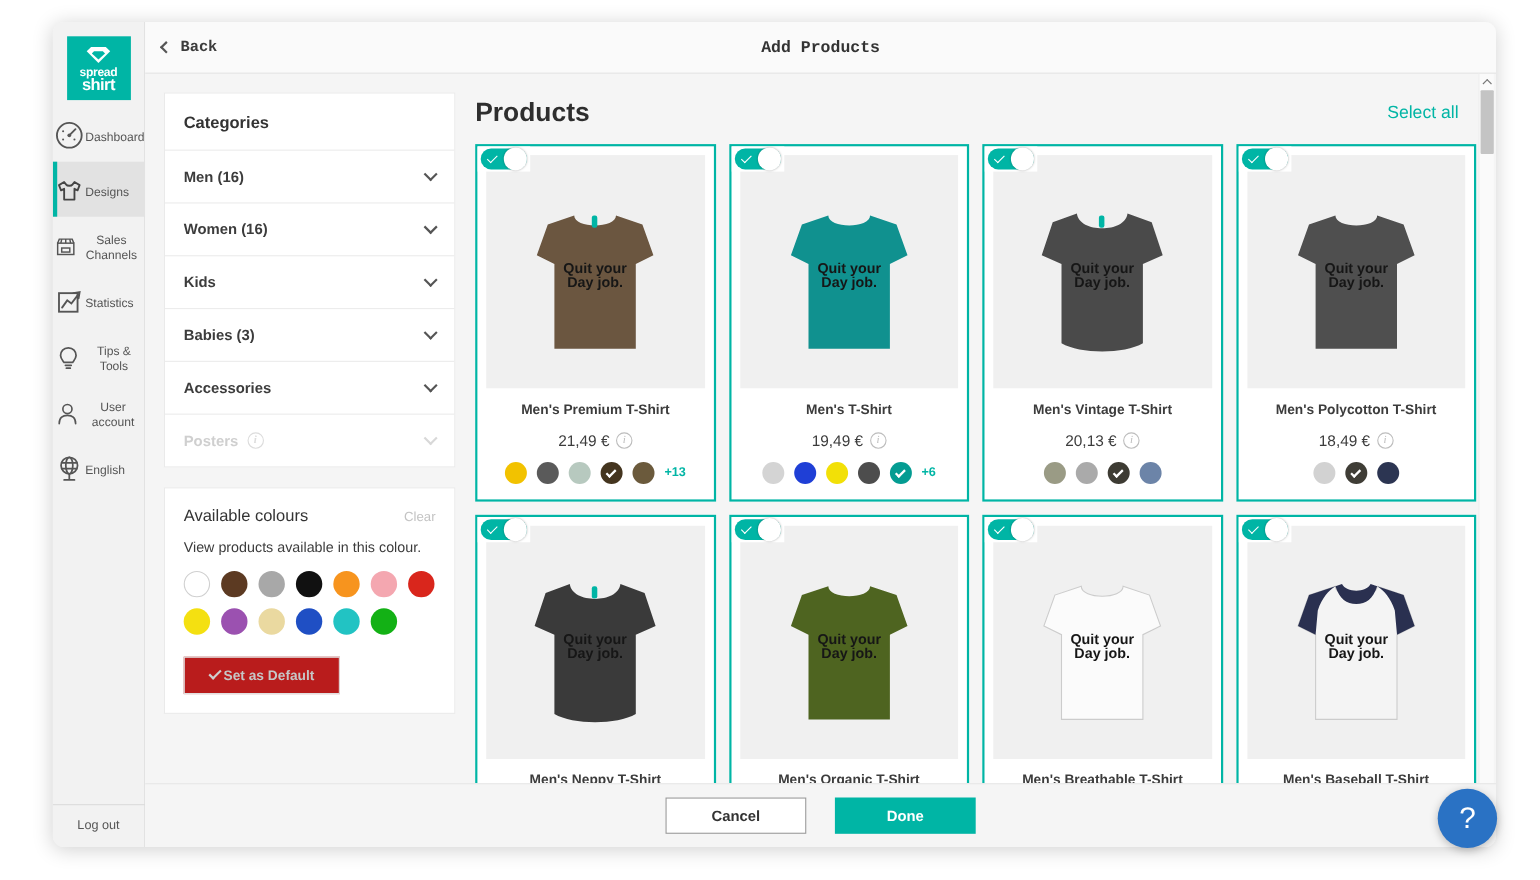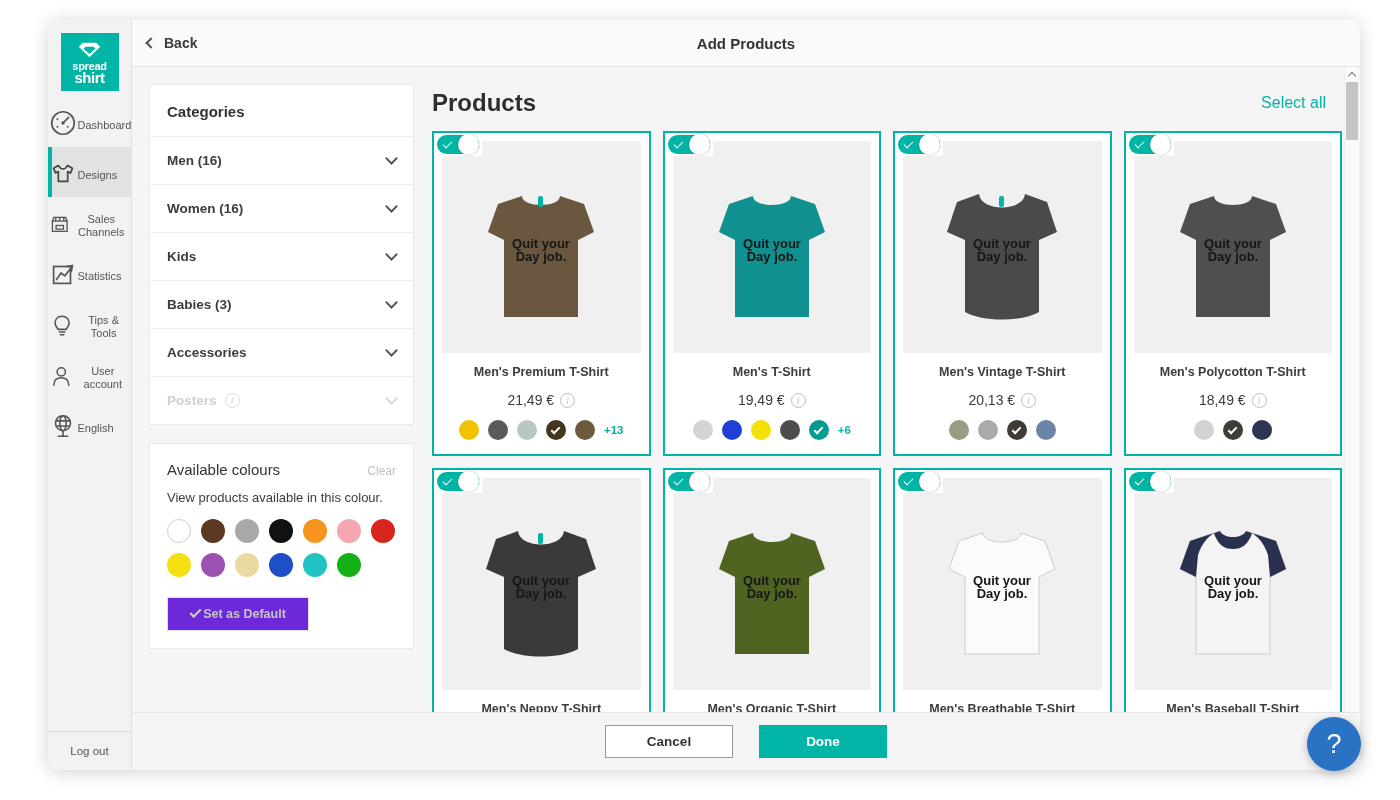--- a/index.html
+++ b/index.html
@@ -91,20 +91,21 @@
     min-width: 0;
     position: relative;
   }
   .topbar {
     height: 47px;
     background: #fafafa;
     border-bottom: 1px solid #e3e3e3;
     display: flex; align-items: center;
     position: relative;
     flex: 0 0 47px;
+    font-family: Liberation Mono, monospace;
   }
   .back-btn {
     display: flex; align-items: center; gap: 9px;
     margin-left: 15px;
     cursor: pointer;
     font-size: 14px; font-weight: bold; color: #3c3c3c;
   }
   .chev-left {
     display:inline-block; width: 8px; height: 8px;
     border-left: 2px solid #555; border-bottom: 2px solid #555;
@@ -173,21 +174,21 @@
   .colours-sub { font-size: 13px; color: #3c3c3c; margin: 12px 0 14px 0; }
   .swatch-grid { display: flex; flex-wrap: wrap; gap: 10px; max-width: 240px; }
   .sw {
     width: 24px; height: 24px; border-radius: 50%;
     cursor: pointer; flex: 0 0 24px;
   }
   .sw.ring { border: 1px solid #d0d0d0; }
   .set-default {
     margin-top: 20px;
     width: 142px; height: 34px;
-    border: 1px solid #e0e0e0; background: #6d28d9;
+    border: 1px solid #e0e0e0; background: #b91c1c;
     color: #c6c6c6; font-size: 12.5px; font-weight: bold;
     display: flex; align-items: center; justify-content: center; gap: 2px;
     cursor: default;
   }
   .check-gray { display:inline-block; width:11px;height:6px;border-left:2px solid #cfcfcf;border-bottom:2px solid #cfcfcf;transform:rotate(-45deg);margin-top:-4px;}
 
   
   .products {
     flex: 1 1 auto;
     padding: 0 18px 0 6px;

